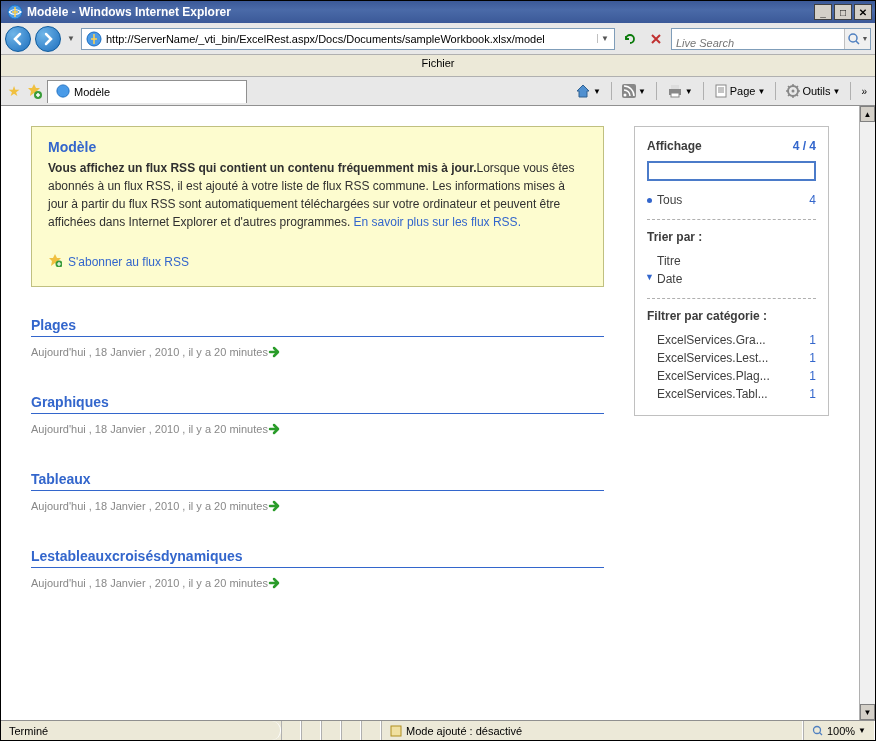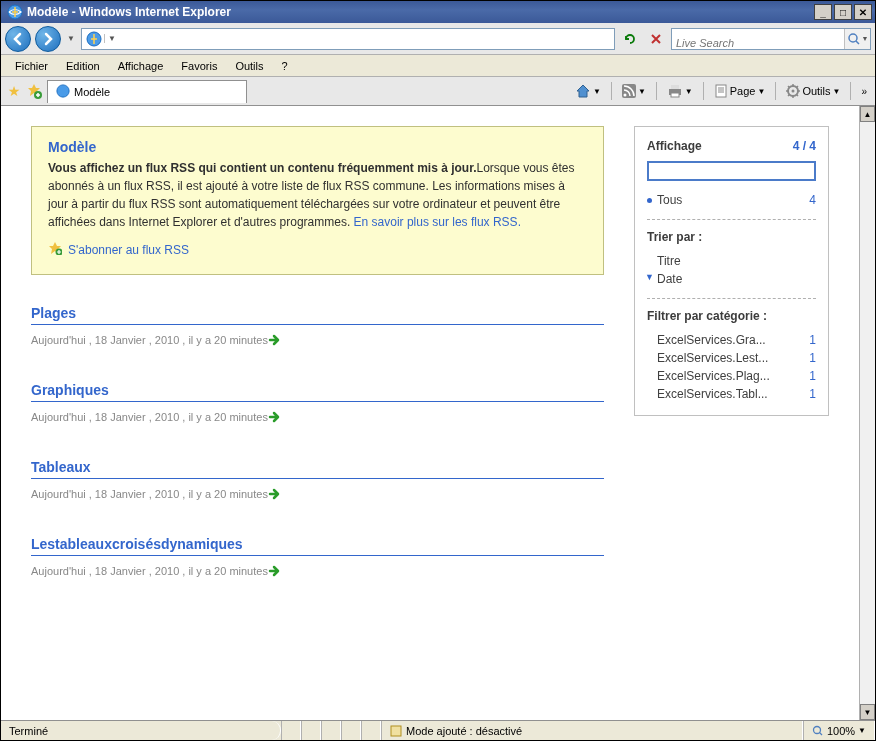--- a/index.html
+++ b/index.html
@@ -17,39 +17,39 @@
 .navbtn svg { fill: #fff; }
 .drop { width: 12px; height: 24px; display: flex; align-items: center; justify-content: center; }
 .addrbar { flex: 1; height: 22px; background: #fff; border: 1px solid #7f9db9; display: flex; align-items: center; padding: 0 2px; }
 .addrbar .ie { width: 16px; height: 16px; margin: 0 2px; }
 .addrbar input { flex: 1; border: none; outline: none; font-size: 11px; height: 18px; }
 .addrbar .addrdrop { padding: 0 3px; border-left: 1px solid #c0c0c0; }
 .tbtn { width: 22px; height: 22px; display: flex; align-items: center; justify-content: center; border: 1px solid transparent; }
 .searchbar { width: 200px; height: 22px; background: #fff; border: 1px solid #7f9db9; display: flex; align-items: center; }
 .searchbar input { flex: 1; border: none; outline: none; font-size: 11px; color: #888; font-style: italic; padding: 0 4px; margin-top: 8px; }
 .searchbar .mag { width: 26px; display: flex; align-items: center; justify-content: center; border-left: 1px solid #c0c0c0; height: 100%; background: #f0f0f0; }
-.menubar { height: 22px; background: #ece9d8; border-bottom: 1px solid #b0b0b0; display: flex; align-items: center; padding: 0 6px; gap: 2px; }
+.menubar { height: 22px; background: #ece9d8; border-bottom: 1px solid #b0b0b0; display: flex; align-items: center; padding: 0 6px; gap: 2px; flex-direction: column; }
 .menuitem { padding: 2px 8px; font-size: 11px; }
 .tabbar { height: 28px; background: #e8e8e8; display: flex; align-items: center; padding: 0 4px; gap: 4px; }
 .tabbar-left { display: flex; gap: 2px; }
 .favicon { width: 18px; height: 18px; display: flex; align-items: center; justify-content: center; }
 .tab { background: #fff; border: 1px solid #909090; border-bottom: none; padding: 3px 8px; display: flex; align-items: center; gap: 4px; min-width: 200px; font-size: 11px; }
 .tabbar-right { margin-left: auto; display: flex; align-items: center; gap: 6px; }
 .tool { display: flex; align-items: center; gap: 2px; font-size: 11px; padding: 2px 4px; }
 .tool .arrow { font-size: 8px; }
 .sep { width: 1px; height: 18px; background: #b0b0b0; }
 .content { flex: 1; background: #fff; border-top: 1px solid #909090; display: flex; overflow: hidden; position: relative; }
 .scroll-area { flex: 1; overflow-y: auto; padding: 20px 30px; display: flex; gap: 30px; }
 .main { flex: 1; }
 .feedbox { background: #fdfccf; border: 1px solid #c0c080; padding: 12px 16px 16px 16px; margin-bottom: 30px; }
 .feedbox h1 { color: #3366cc; font-size: 14px; font-weight: bold; margin: 0 0 4px 0; }
 .feedbox .desc { font-size: 12px; line-height: 1.5; color: #303030; }
 .feedbox .desc b { font-weight: bold; }
 .feedbox .link { color: #3366cc; text-decoration: none; }
-.subscribe { margin-top: 10px; display: flex; align-items: center; gap: 6px; color: #3366cc; font-size: 12px; }
+.subscribe { margin-top: 22px; display: flex; align-items: center; gap: 6px; color: #3366cc; font-size: 12px; }
 .entry { margin-bottom: 35px; }
 .entry h2 { color: #3366cc; font-size: 14px; font-weight: bold; margin: 0 0 4px 0; border-bottom: 1px solid #3366cc; padding-bottom: 3px; }
 .entry .meta { color: #888; font-size: 11px; margin-top: 8px; display: flex; align-items: center; gap: 0; }
 .goarrow { display: inline-flex; }
 .sidebar { width: 195px; border: 1px solid #c0c0c0; padding: 12px; background: #fff; align-self: flex-start; }
 .sb-row { display: flex; justify-content: space-between; align-items: center; font-size: 12px; margin-bottom: 8px; }
 .sb-row .h { font-weight: bold; color: #3c3c3c; }
 .sb-row .c { color: #3366cc; font-weight: bold; }
 .sb-input { width: 100%; height: 20px; border: 2px solid #4b7bc9; margin-bottom: 10px; }
 .sb-item { display: flex; justify-content: space-between; font-size: 12px; color: #404040; padding: 2px 0 2px 10px; position: relative; }
@@ -103,20 +103,21 @@
     <div class="drop">
         <span style="font-size:8px;color:#555">▼</span>
       </div>
     <div class="addrbar">
       <span class="ie">
         <svg viewBox="0 0 16 16" width="16" height="16">
             <circle cx="8" cy="8" r="7" fill="#4a9be8" stroke="#196cbf"></circle>
             <path d="M5 8 h6 M8 3 v10" stroke="#ffd24d" stroke-width="1.5"></path>
           </svg>
       </span>
+      <input value="http://ServerName/_vti_bin/ExcelRest.aspx/Docs/Documents/sampleWorkbook.xlsx/model" style="">
       <span class="addrdrop" style="font-size:8px;color:#555">▼</span>
     </div>
     <div class="tbtn">
       <svg width="14" height="14" viewBox="0 0 14 14">
           <path d="M3 7 A4 4 0 1 1 7 11" fill="none" stroke="#0a7a0a" stroke-width="1.8"></path>
           <path d="M3 4 L3 7 L6 7" fill="none" stroke="#0a7a0a" stroke-width="1.8"></path>
         </svg>
     </div>
     <div class="tbtn">
       <svg width="12" height="12" viewBox="0 0 12 12">

